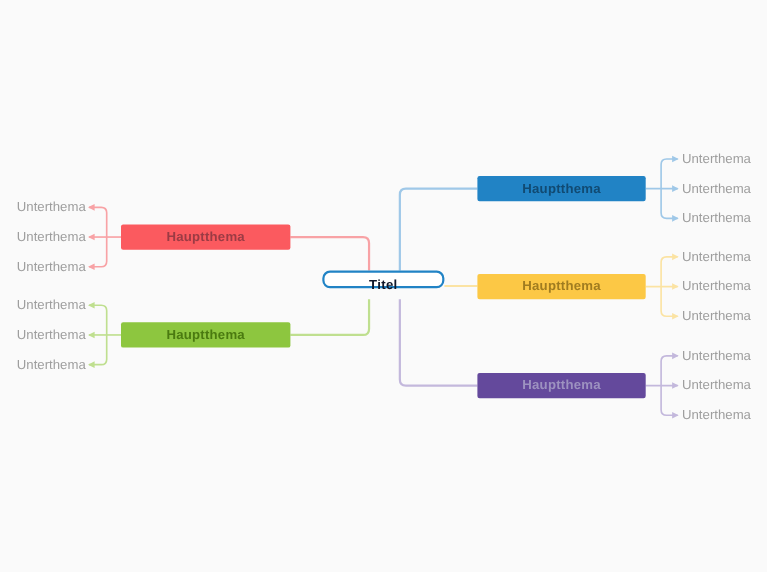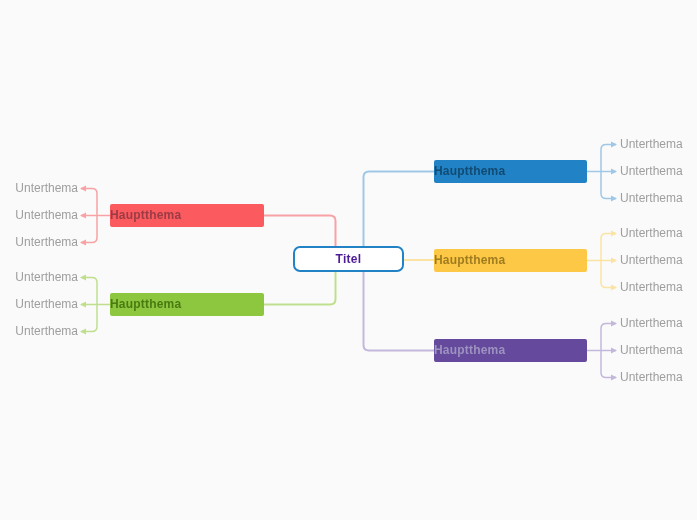--- a/index.html
+++ b/index.html
@@ -11,40 +11,40 @@
   }
   .canvas{position:relative;width:697px;height:520px;}
   .wires{position:absolute;left:0;top:0;}
   .wires path{fill:none;stroke-linecap:butt;}
   .wires path.main{stroke-width:2;}
   .wires path.subw{stroke-width:1.5;}
 
   .topic{
     position:absolute;
     height:23px;line-height:23px;
-    text-align:left;
+    text-align:center;
     font-size:12px;font-weight:bold;
     border-radius:2px;
     letter-spacing:.2px;
     cursor:pointer;
   }
   .t-red   {left:110px;top:204px;width:154px;background:#FB5A5F;color:#9B3B44;}
   .t-green {left:110px;top:293px;width:154px;background:#8DC63F;color:#4A7A10;}
   .t-blue  {left:434px;top:160px;width:153px;background:#2183C5;color:#114A72;}
   .t-yellow{left:434px;top:249px;width:153px;background:#FCC845;color:#A07C20;}
   .t-purple{left:434px;top:339px;width:153px;background:#64499C;color:#9D92C0;}
 
   .root{
     position:absolute;left:293px;top:246px;
-    width:111px;height:26px;box-sizing:border-box;
+    width:111px;height:16px;box-sizing:border-box;
     background:#ffffff;
     border:2px solid #2183C5;
     border-radius:7px;
     line-height:22px;text-align:center;
-    font-size:12px;font-weight:bold;color:#4c1d95;
+    font-size:12px;font-weight:bold;color:#0f172a;
     letter-spacing:.3px;
     cursor:pointer;
   }
 
   .sub{
     position:absolute;
     height:15px;line-height:15px;
     font-size:12px;color:#9E9E9E;
     cursor:pointer;
     white-space:nowrap;

